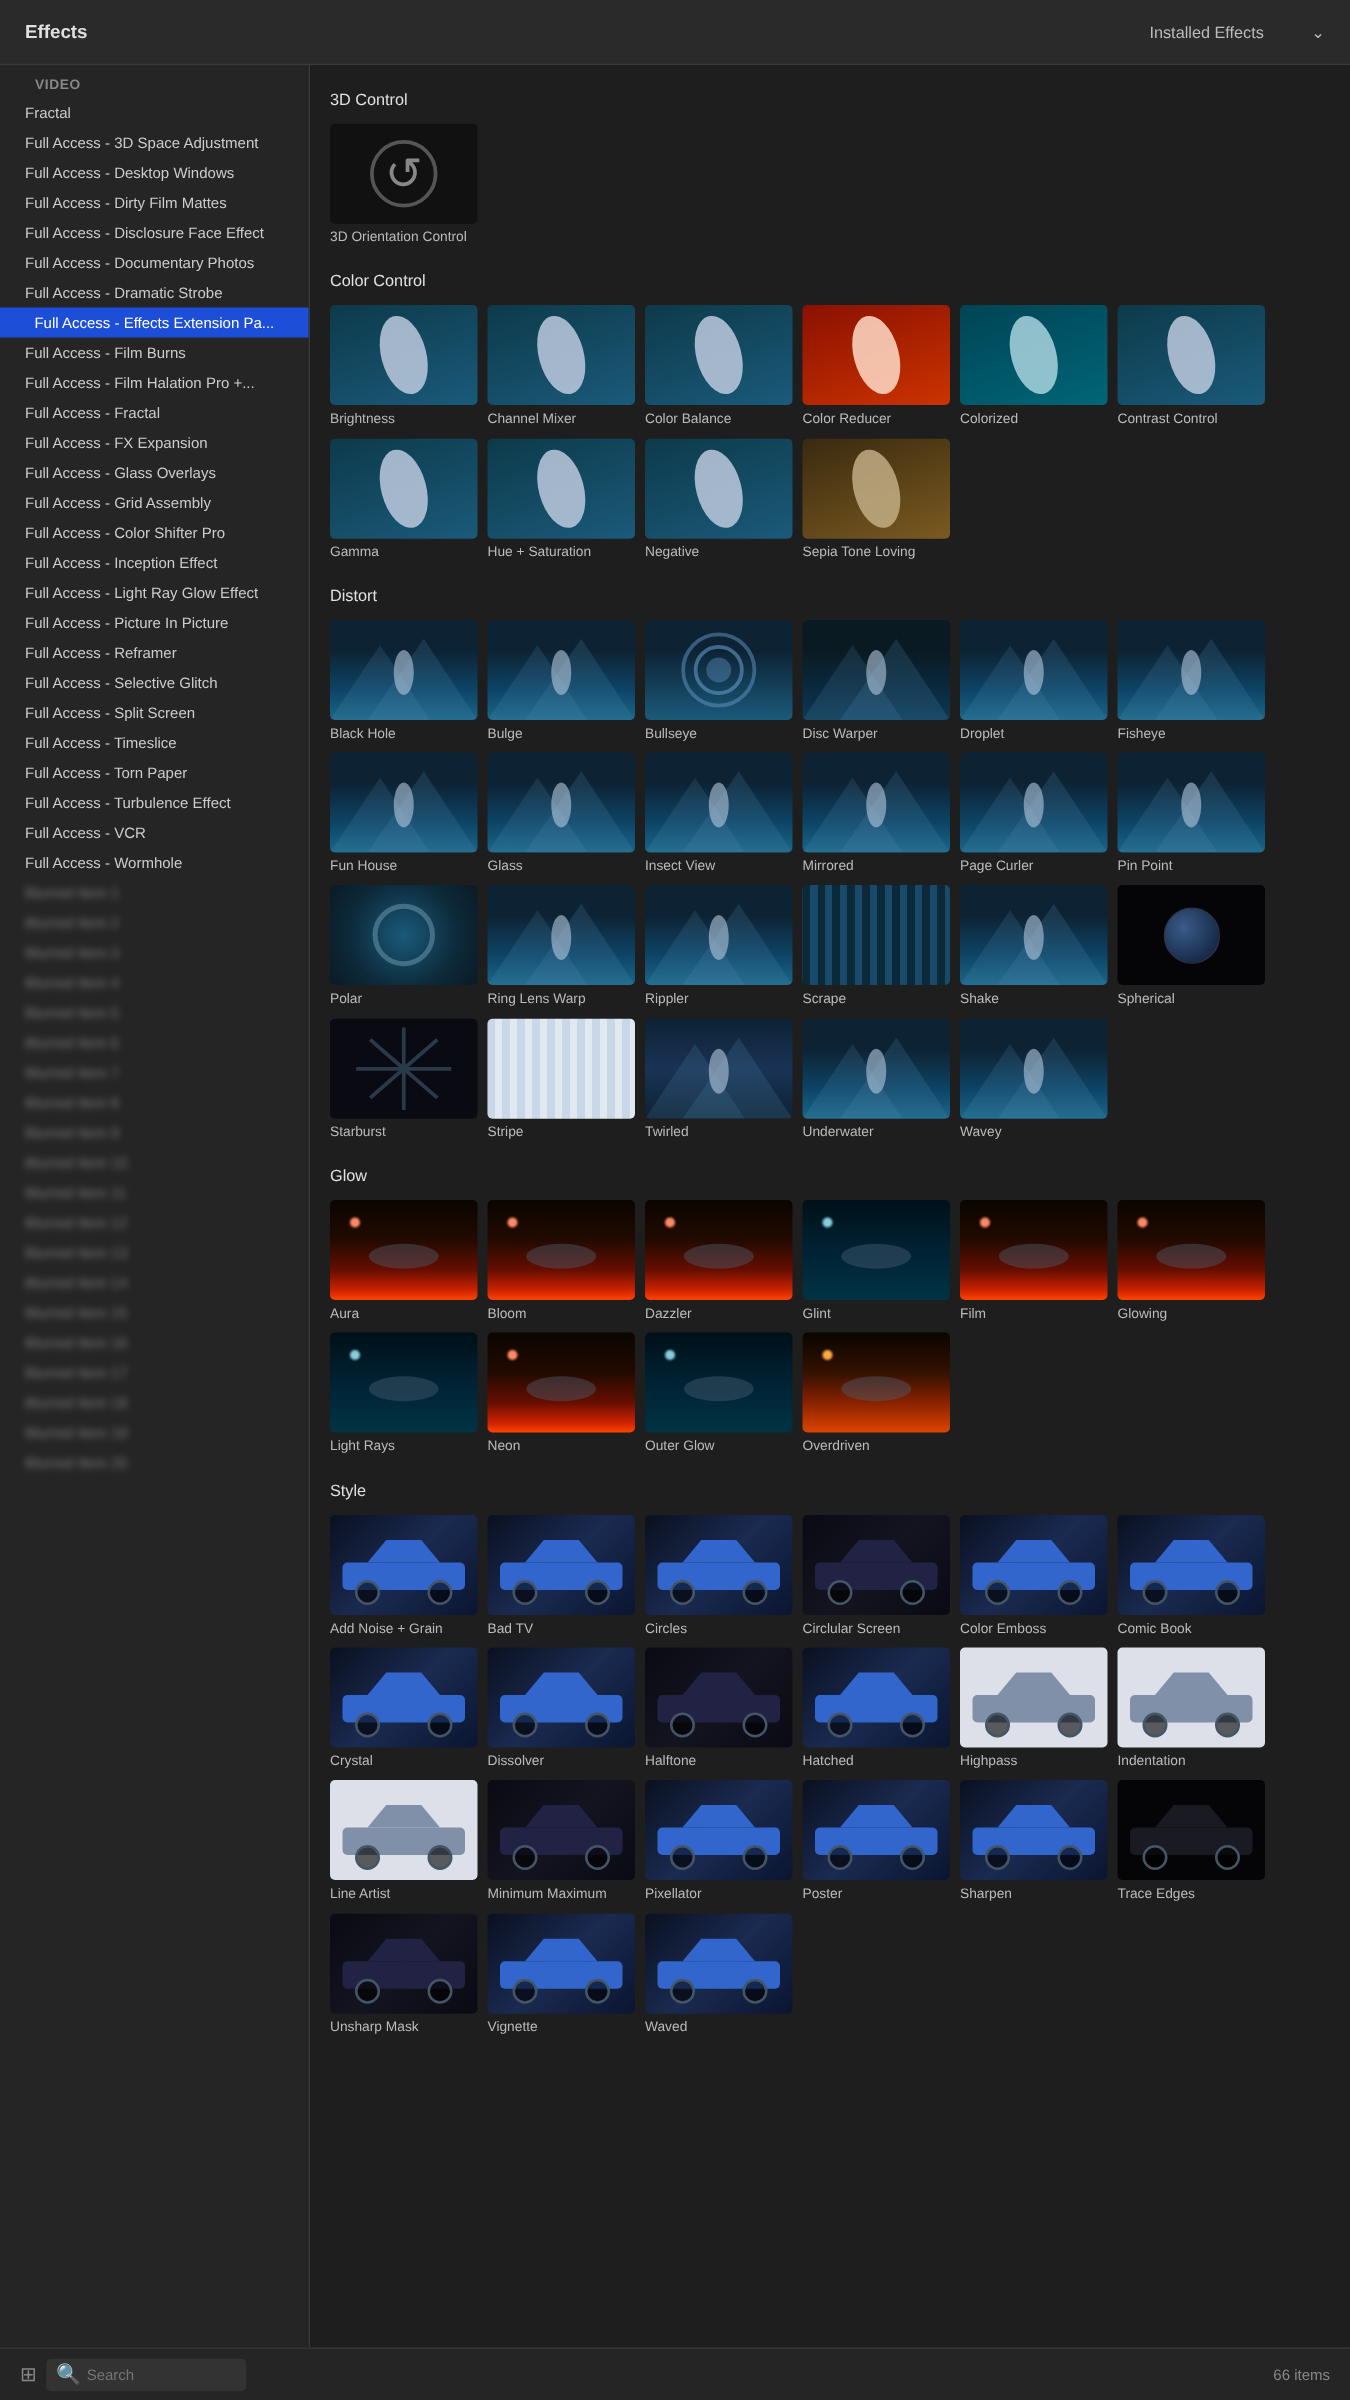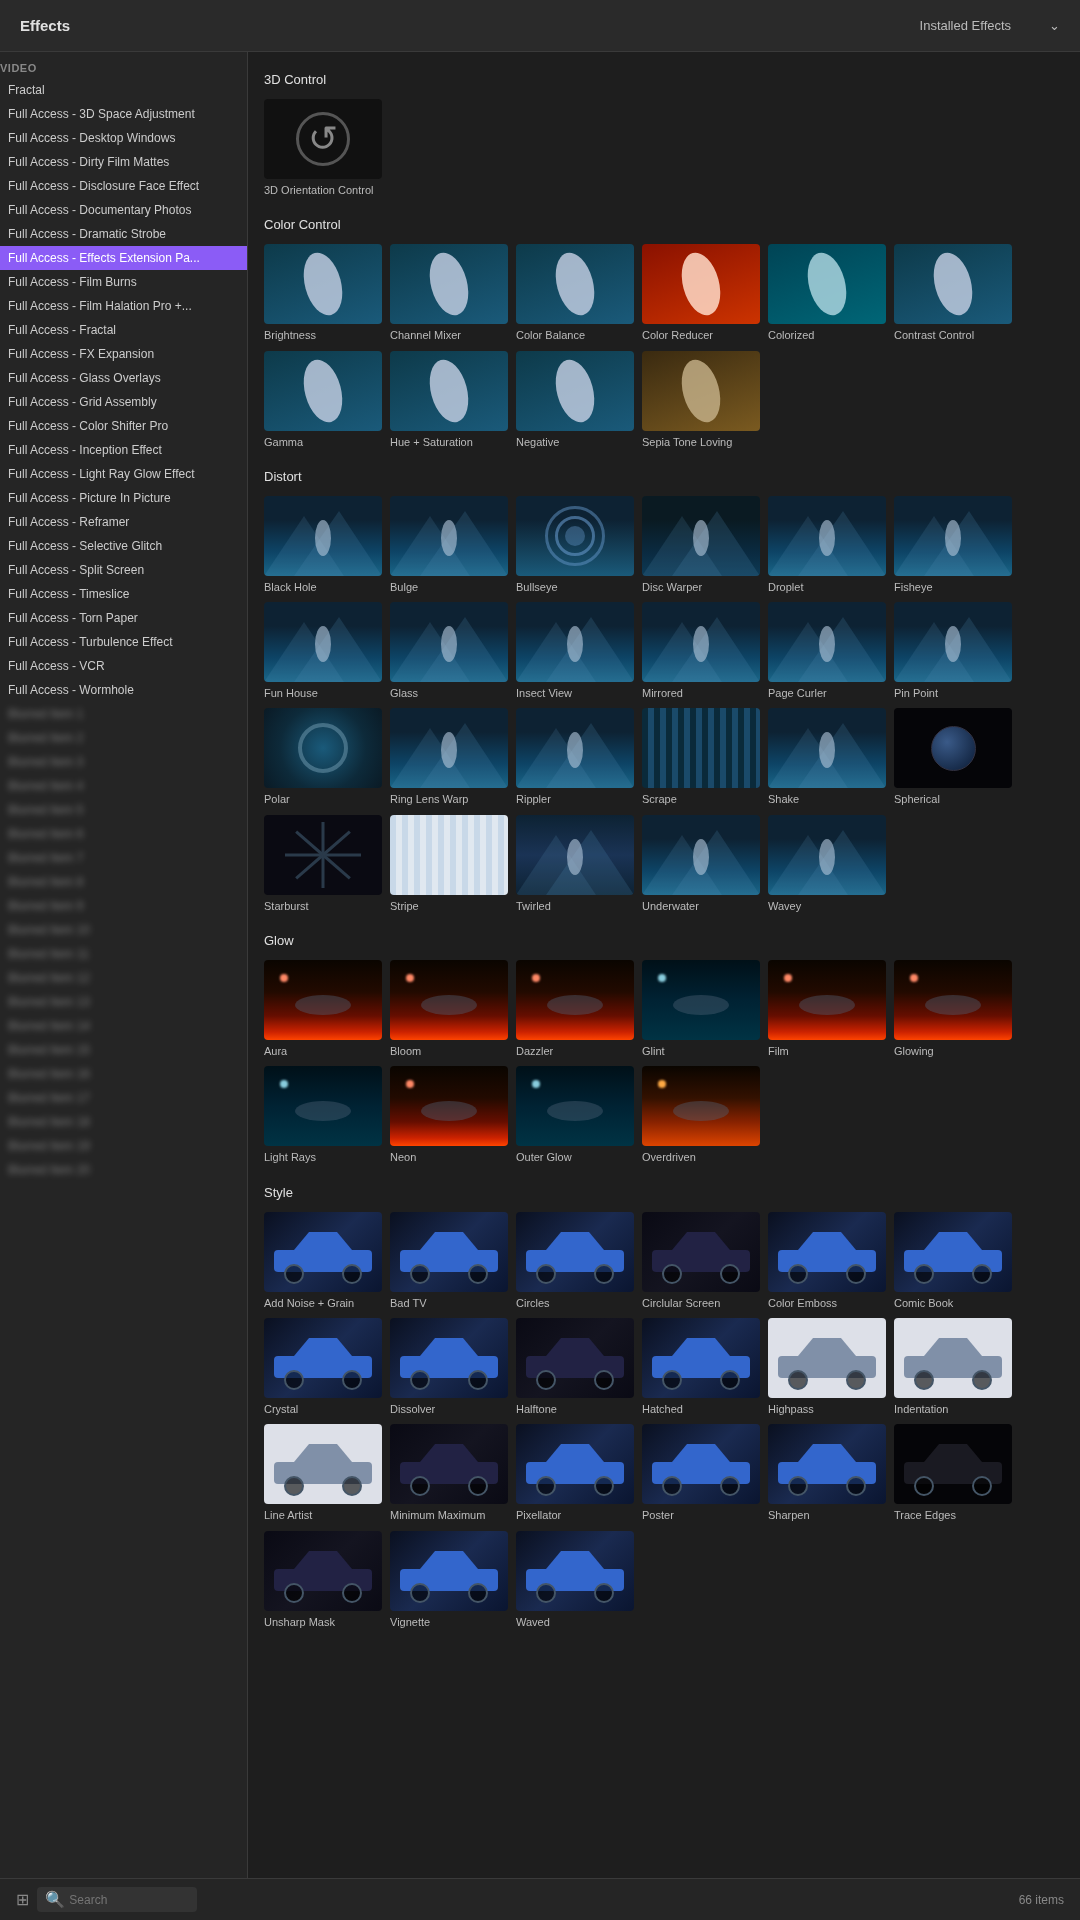--- a/index.html
+++ b/index.html
@@ -56,35 +56,36 @@
       overflow-y: auto;
       flex-shrink: 0;
     }
     .sidebar::-webkit-scrollbar { width: 6px; }
     .sidebar::-webkit-scrollbar-track { background: #252525; }
     .sidebar::-webkit-scrollbar-thumb { background: #444; border-radius: 3px; }
     .sidebar-section-label {
       font-size: 11px;
       font-weight: 700;
       color: #888;
-      padding: 10px 12px 4px 0;
+      padding: 10px 12px 4px 28px;
       letter-spacing: 0.5px;
     }
     .sidebar-item {
-      padding: 5px 8px;
+      padding: 5px 20px;
       font-size: 12px;
       color: #ccc;
       cursor: pointer;
       white-space: nowrap;
       overflow: hidden;
       text-overflow: ellipsis;
     }
     .sidebar-item.selected {
-      background: #8b5cf6;
+      background: #1d4ed8;
       color: #fff;
+      text-align: center;
     }
     .sidebar-item.blurred {
       filter: blur(3px);
       opacity: 0.5;
     }
     
     .content-area {
       flex: 1;
       overflow-y: auto;
       background: #1e1e1e;

